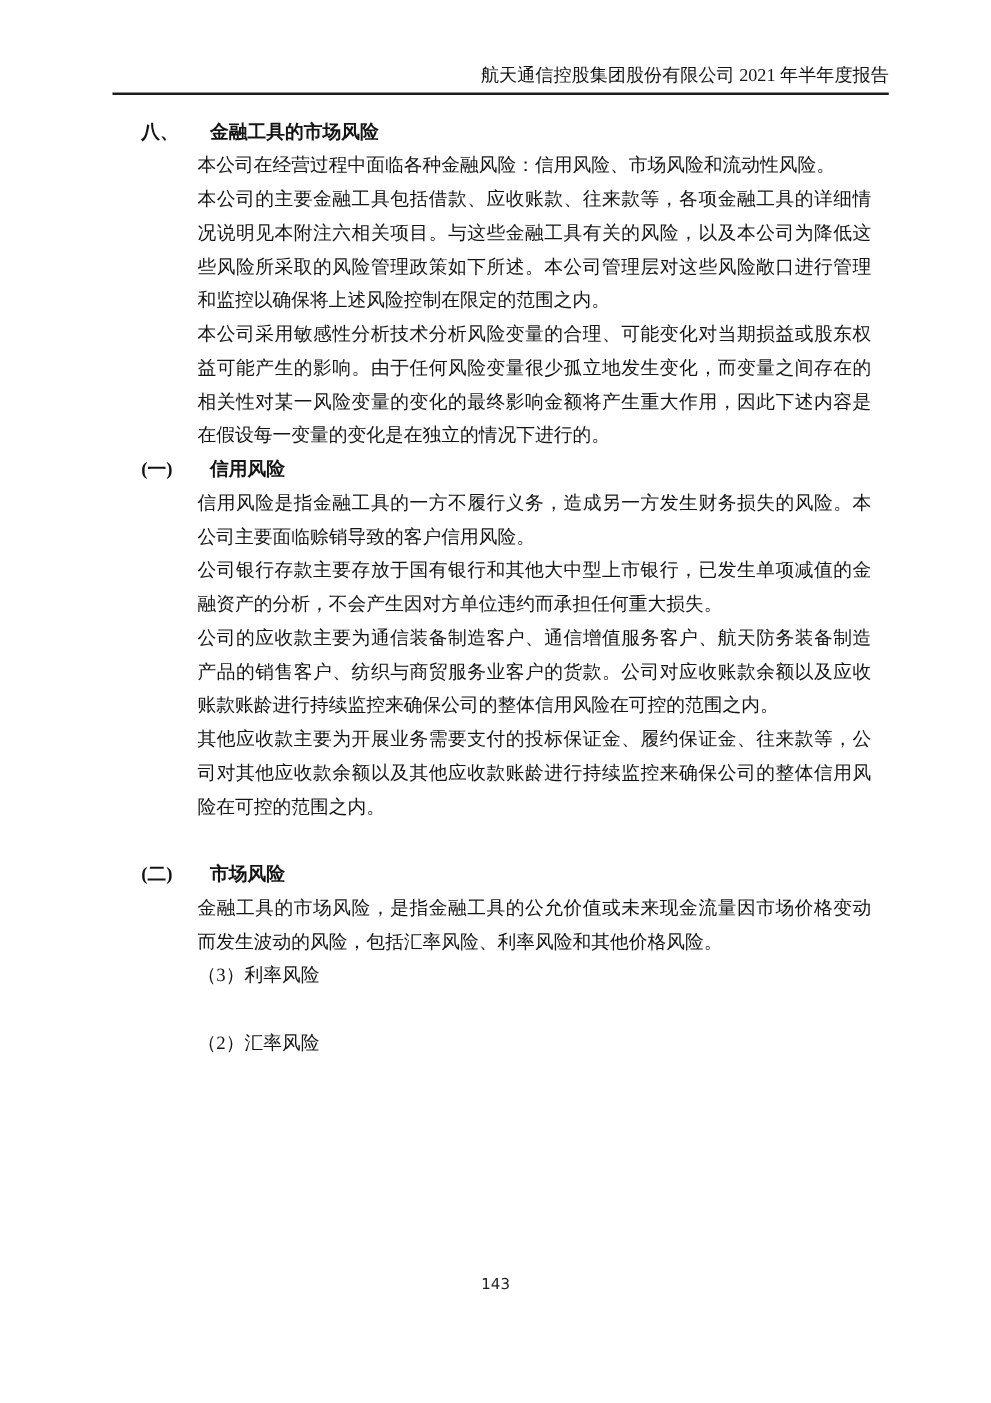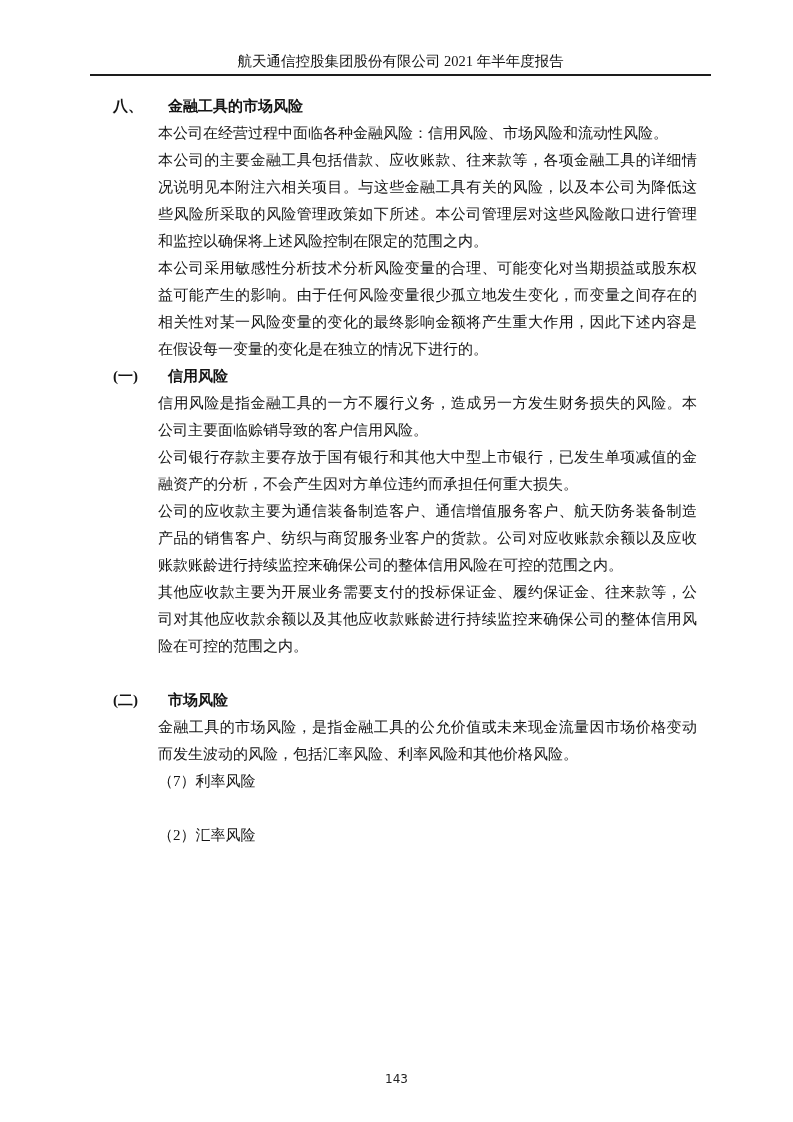--- a/index.html
+++ b/index.html
@@ -14,21 +14,21 @@
     background: #ffffff;
     overflow: hidden;
     font-family: "Liberation Serif", "DejaVu Serif", serif;
     color: #141414;
   }
   .header-title {
     position: absolute;
     top: 53px;
     left: 90px;
     width: 621px;
-    text-align: center;
+    text-align: right;
     font-size: 14.5px;
     line-height: 16px;
     white-space: nowrap;
   }
   .header-rule {
     position: absolute;
     top: 74px;
     left: 90px;
     width: 621px;
     height: 0;
@@ -59,21 +59,21 @@
     text-justify: inter-ideograph;
   }
   .item-label {
     margin-left: 45px;
   }
   .gap {
     height: 27px;
   }
   .footer-pagenum {
     position: absolute;
-    top: 1072px;
+    top: 1020px;
     left: 0;
     width: 100%;
     text-align: center;
     font-size: 12px;
     font-family: "DejaVu Sans", "Liberation Sans", sans-serif;
     color: #222222;
   }
 </style>
 </head>
 <body>
@@ -106,21 +106,21 @@
 
     <div class="gap"></div>
 
     <div class="sec-heading">
       <span class="sec-num">(二)</span>
       <span class="sec-title">市场风险</span>
     </div>
 
     <p class="body-para">金融工具的市场风险，是指金融工具的公允价值或未来现金流量因市场价格变动而发生波动的风险，包括汇率风险、利率风险和其他价格风险。</p>
 
-    <div class="item-label">（7）利率风险</div>
+    <div class="item-label">（3）利率风险</div>
 
     <div class="gap"></div>
 
     <div class="item-label">（2）汇率风险</div>
 
   </div>
 
   <div class="footer-pagenum">143</div>
 
 </div>

